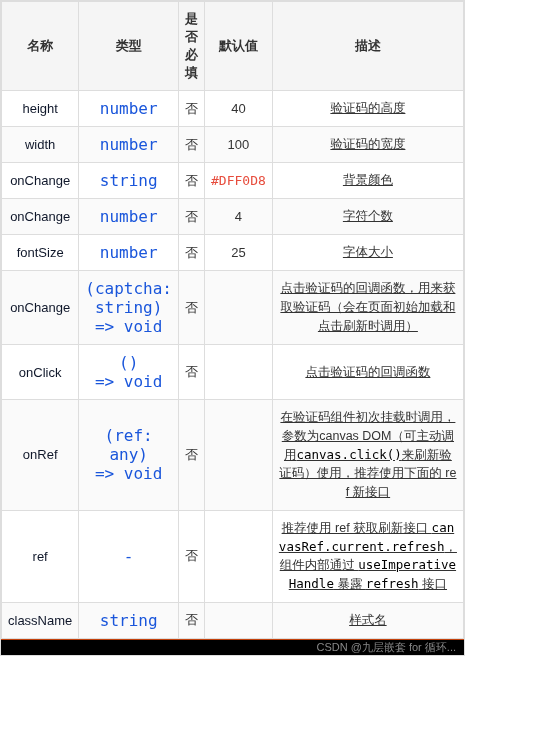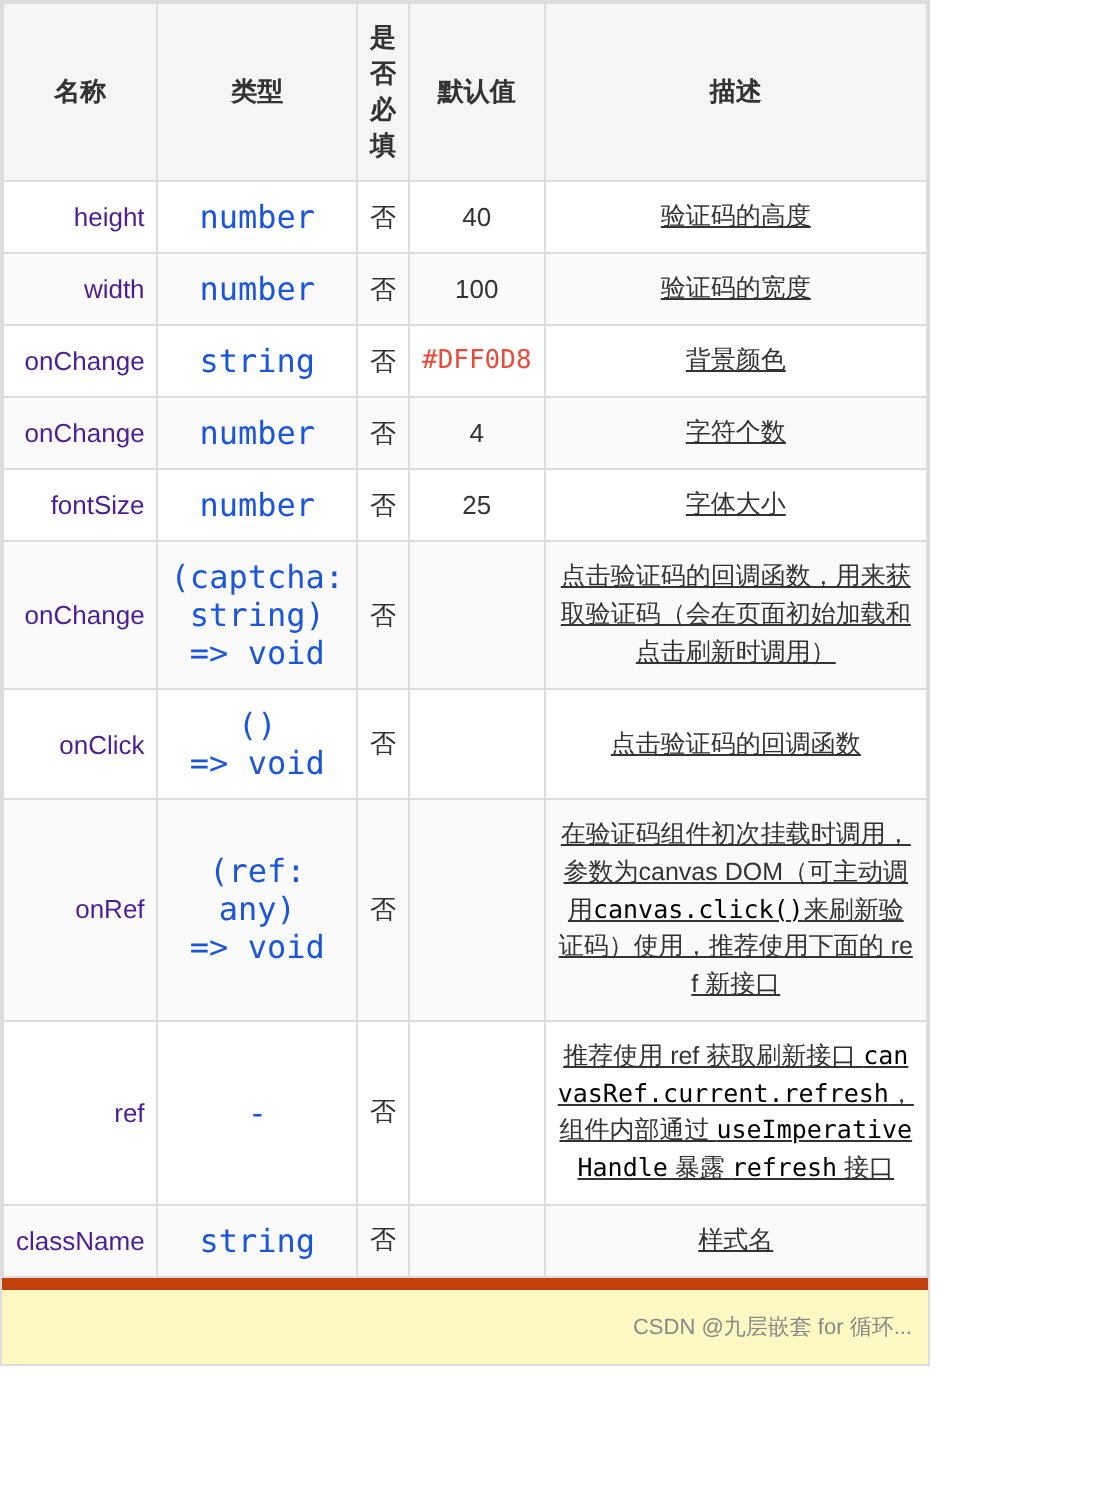--- a/index.html
+++ b/index.html
@@ -39,33 +39,32 @@
     .col-desc {
       width: 200px;
       text-align: center;
       line-height: 1.5;
       font-size: 12.5px;
       color: #333;
       word-break: break-all;
       text-decoration: underline;
     }
     .name-cell {
-      color: #4c1d95;
+      color: #0f172a;
       font-weight: normal;
-      text-align: right;
     }
     .type-cell {
       color: #1a56db;
       font-family: monospace;
       font-size: 16px;
     }
     .footer-bar {
-      background: #fef9c3;
-      border-top: 6px solid #c2410c;
-      padding: 11px 8px;
+      background: #000000;
+      border-top: 1px solid #c2410c;
+      padding: 0 8px;
       font-size: 11px;
       color: #888;
       text-align: right;
     }
     .desc-code {
       color: #000000;
       font-family: monospace;
     }
   </style>
 </head>

